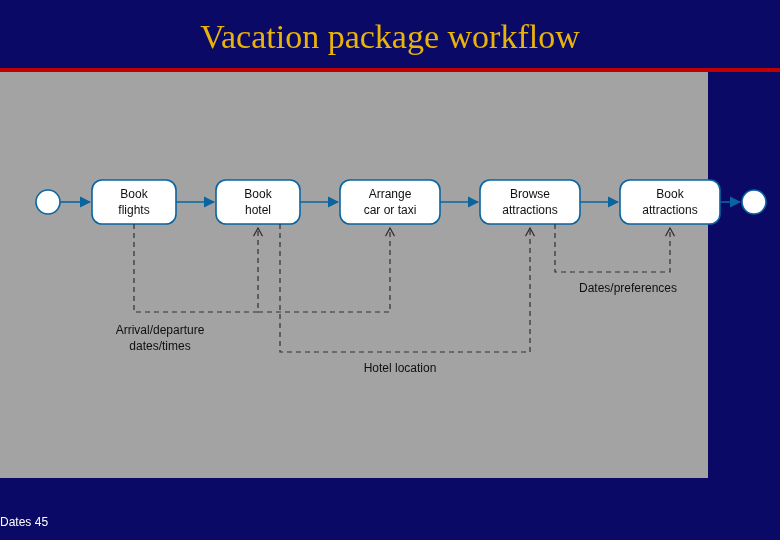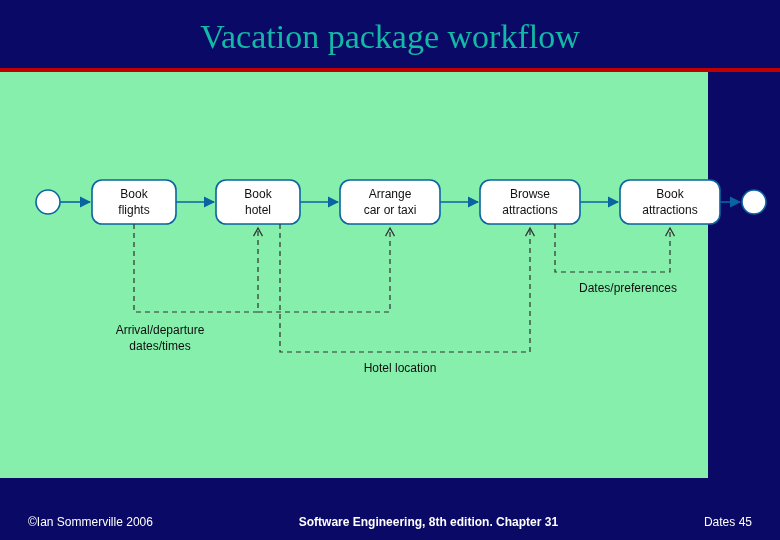--- a/index.html
+++ b/index.html
@@ -7,33 +7,33 @@
     padding: 0;
     width: 780px;
     height: 540px;
     font-family: Arial, Helvetica, sans-serif;
     background: #0a0a66;
     overflow: hidden;
   }
   .title-bar {
     width: 100%;
     text-align: center;
-    color: #14b8a6;
+    color: #eab308;
     font-family: "Times New Roman", Times, serif;
     font-size: 34px;
     padding: 18px 0 12px 0;
     background: #0a0a66;
   }
   .red-rule {
     height: 4px;
     background: #c00000;
     width: 100%;
   }
   .canvas {
-    background: #86efac;
+    background: #a3a3a3;
     margin: 0;
     width: 708px;
     height: 406px;
     position: relative;
   }
   svg { display: block; }
   .footer {
     position: absolute;
     left: 0;
     bottom: 0;
@@ -139,20 +139,18 @@
 
     <path class="dashed" d="M 280 152 L 280 280 L 530 280 L 530 156"></path>
     <text class="note" x="400" y="300">Hotel location</text>
 
     <path class="dashed" d="M 555 152 L 555 200 L 670 200 L 670 156"></path>
     <text class="note" x="628" y="220">Dates/preferences</text>
   </svg>
 </div>
 
 <div class="footer">
-  <div class="left">©Ian Sommerville 2006</div>
-  <div class="center">Software Engineering, 8th edition. Chapter 31</div>
   <div class="right">
     <span>Dates</span>
     <span> </span>
     <span>45</span>
   </div>
 </div>
 
 </body></html>

